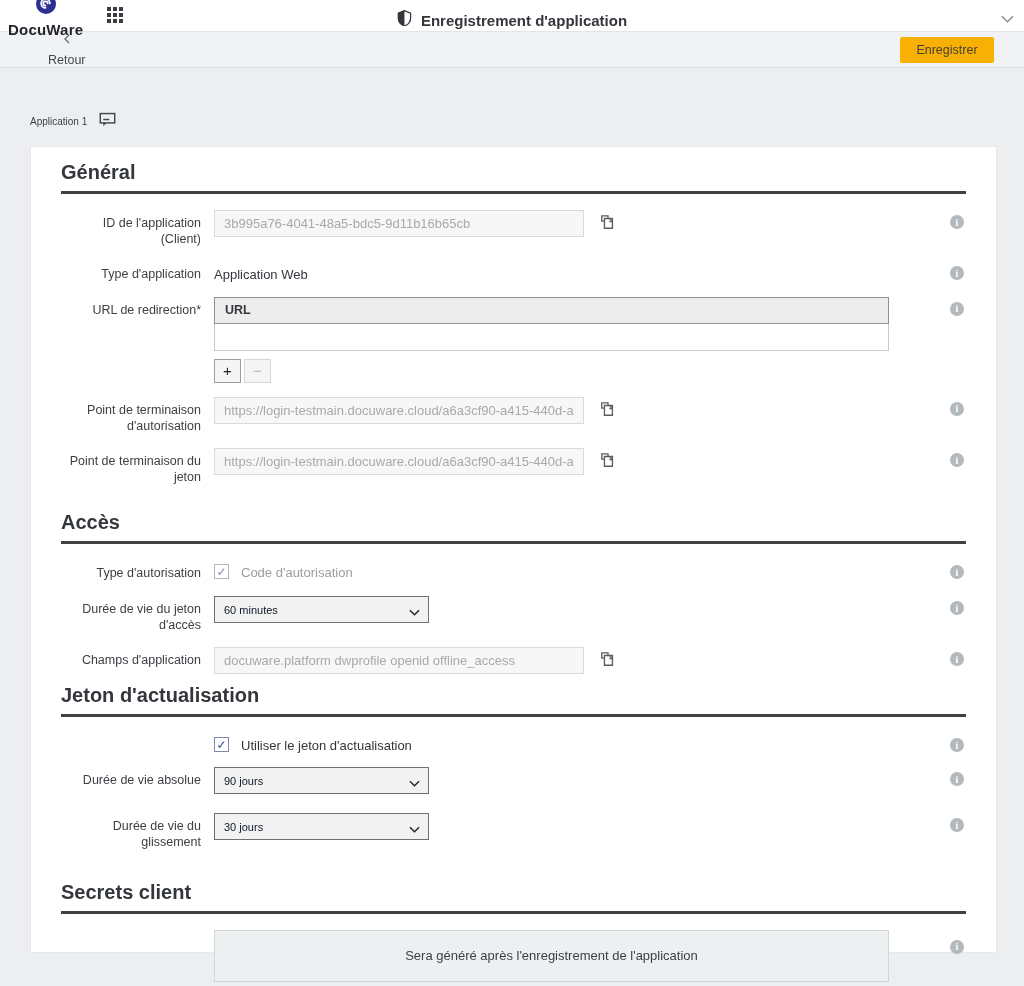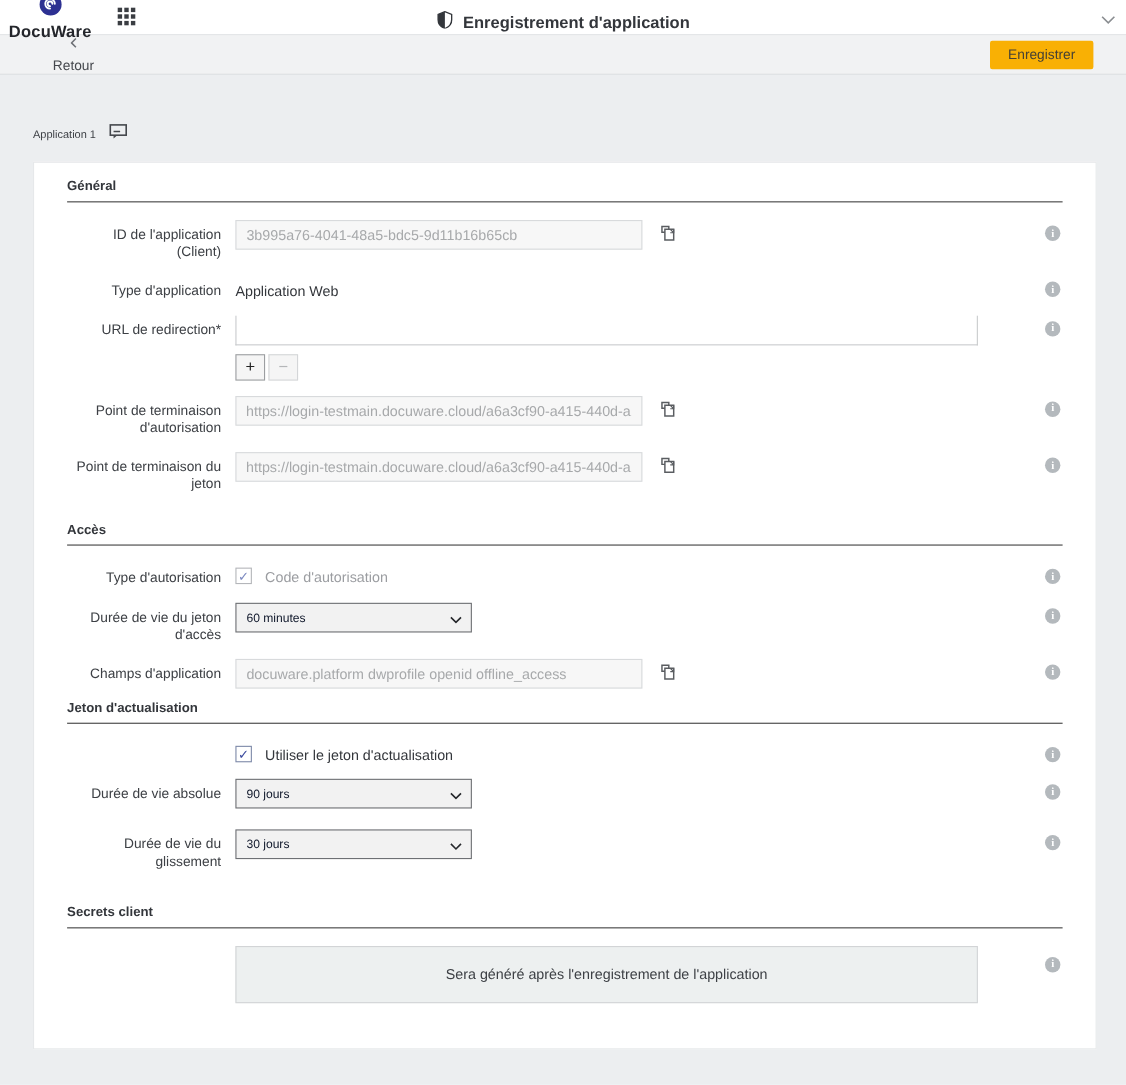--- a/index.html
+++ b/index.html
@@ -30,22 +30,22 @@
     font-size:12.5px; color:#464135; font-family:"Liberation Sans",sans-serif; cursor:pointer; }
 
   
   .app-title-row { display:flex; align-items:center; gap:12px; margin:44px 0 15px 30px; }
   .app-title { font-size:10px; color:#3c3f44; }
   .comment-icon { cursor:pointer; }
 
   .card { margin:0 27px 0 30px; background:#ffffff; border:1px solid #e6e8ea;
     padding:14px 30px 30px 30px; height:807px; }
 
-  .section-heading { font-size:12px; font-weight:bold; color:#33363b;
-    padding-bottom:7px; border-bottom:1px solid #404040; margin-bottom:16px; }
+  .section-heading { font-size:20px; font-weight:bold; color:#33363b;
+    padding-bottom:7px; border-bottom:3px solid #404040; margin-bottom:16px; }
   .section-heading.mt { margin-top:26px; }
 
   .form-row { position:relative; display:flex; align-items:flex-start; margin-bottom:14px; }
   .form-label { width:140px; min-width:140px; text-align:right; margin-right:13px;
     font-size:12.5px; color:#3d4045; line-height:1.25; padding-top:6px; }
   .field-area { display:flex; align-items:flex-start; }
 
   .text-input { width:370px; height:27px; background:#f7f7f7; border:1px solid #d8dadc;
     font-size:13px; color:#a7a9ab; padding:0 9px; font-family:"Liberation Sans",sans-serif; }
   .static-value { font-size:13px; color:#33363b; padding-top:6px; }
@@ -177,20 +177,21 @@
     <div class="field-area">
       <span class="static-value">Application Web</span>
     </div>
     <span class="info-icon">i</span>
   </div>
 
   <div class="form-row">
     <div class="form-label">URL de redirection*</div>
     <div class="field-area" style="flex-direction:column;">
       <div class="url-table">
+        <div class="url-table-header">URL</div>
         <div class="url-table-row"></div>
       </div>
       <div class="table-btns">
         <div class="tbl-btn add">+</div>
         <div class="tbl-btn remove">−</div>
       </div>
     </div>
     <span class="info-icon">i</span>
   </div>
 

